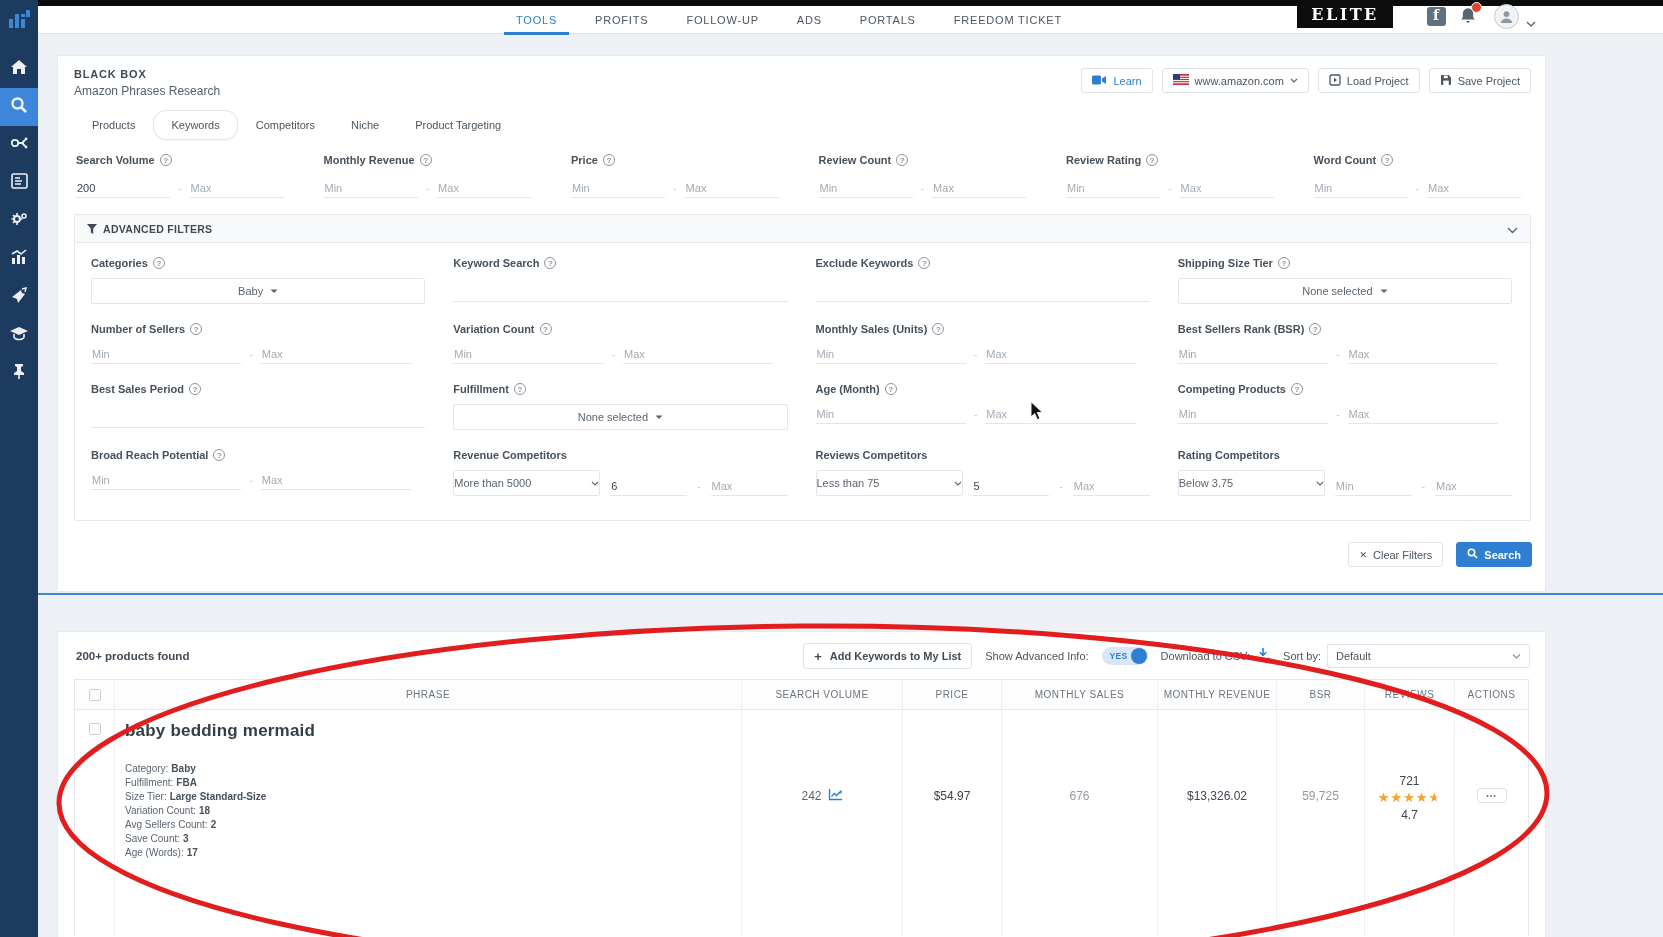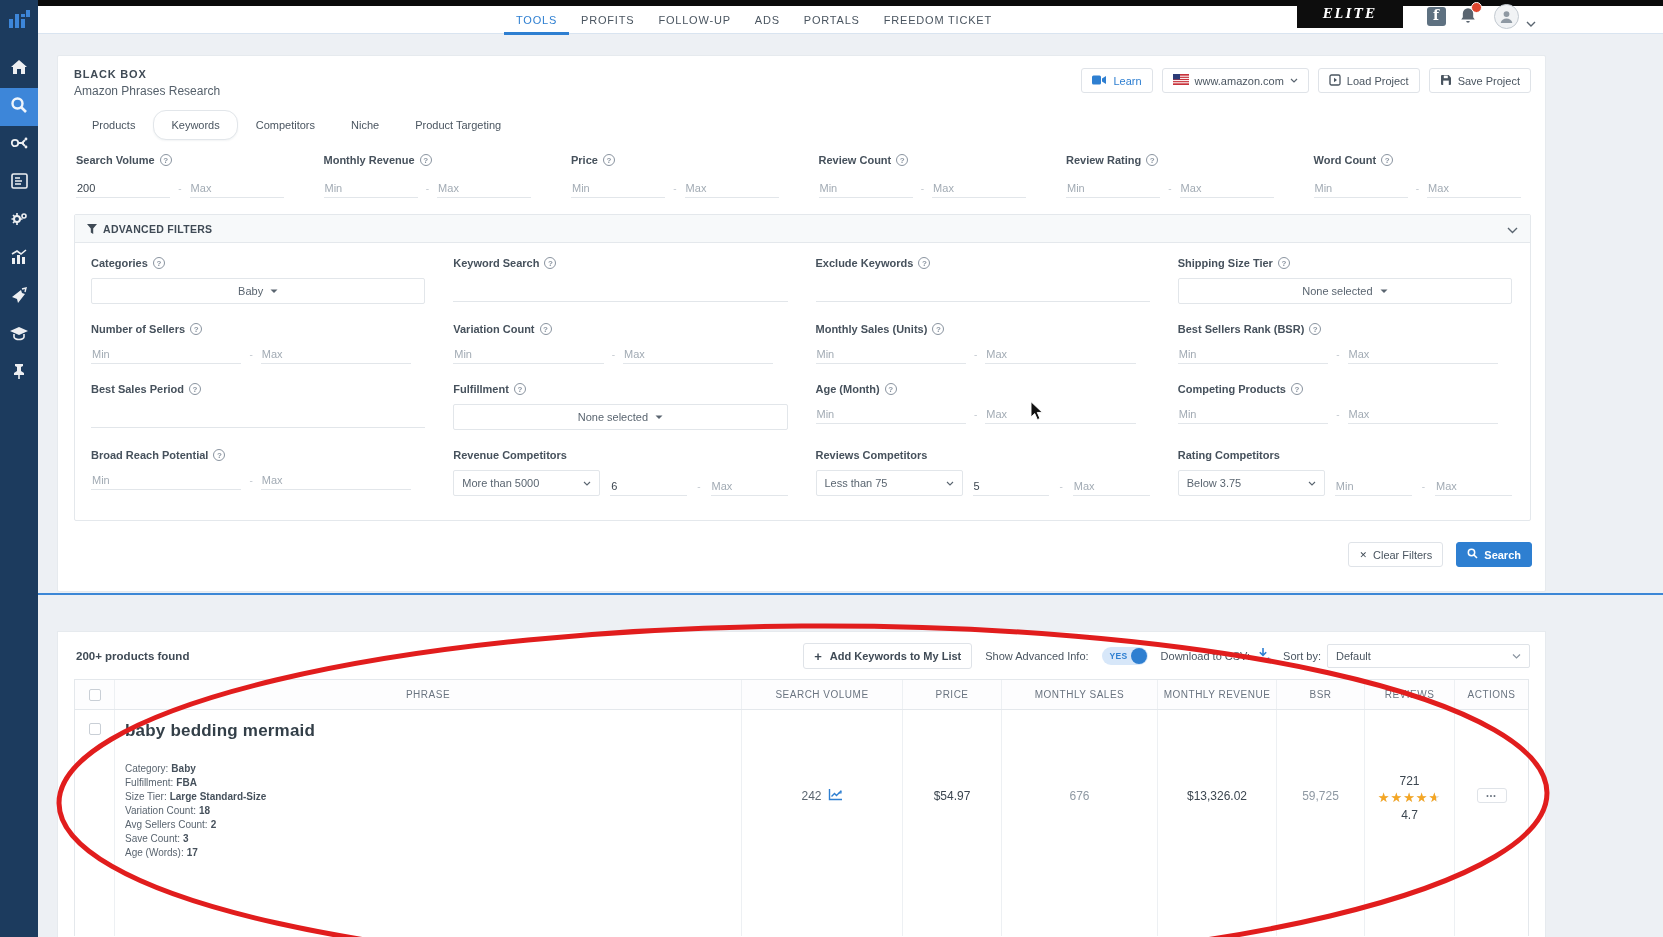--- a/index.html
+++ b/index.html
@@ -2,25 +2,25 @@
 <html><head>
 <meta charset="utf-8">
 <style>
   * { margin:0; padding:0; box-sizing:border-box; }
   html,body { width:1663px; height:937px; overflow:hidden; }
   body { font-family:"Liberation Sans", sans-serif; background:#edf0f4; color:#3f4a55; position:relative; }
 
   
   .black-strip { position:absolute; top:0; left:0; width:100%; height:6px; background:#0b0b0b; z-index:6; }
   .topnav { position:absolute; top:0; left:0; width:100%; height:34px; background:#fff; border-bottom:1px solid #d9e4f0; z-index:5; }
-  .nav-items { position:absolute; left:516px; top:6px; height:28px; display:flex; align-items:center; gap:24px; }
+  .nav-items { position:absolute; left:516px; top:6px; height:28px; display:flex; align-items:center; gap:38px; }
   .nav-item { font-size:11px; letter-spacing:0.8px; color:#4a5560; cursor:pointer; position:relative; height:28px; display:flex; align-items:center; }
   .nav-item.active { color:#2e7fd1; }
   .nav-item.active::after { content:""; position:absolute; left:-12px; right:-12px; bottom:-1px; height:3px; background:#2e7fd1; }
-  .elite-badge { position:absolute; left:1297px; top:0; width:106px; height:28px; background:#0d0d0d; color:#fff; display:flex; align-items:center; justify-content:center; font-family:"DejaVu Serif", serif; font-style:italic; font-weight:bold; font-size:12px; letter-spacing:2.5px; z-index:7; }
+  .elite-badge { position:absolute; left:1297px; top:0; width:96px; height:28px; background:#0d0d0d; color:#fff; display:flex; align-items:center; justify-content:center; font-family:"DejaVu Serif", serif; font-weight:bold; font-size:16px; letter-spacing:2.5px; z-index:7; }
   .fb-icon { position:absolute; left:1427px; top:7px; width:19px; height:19px; background:#5e7181; border-radius:3px; z-index:7; }
   .fb-icon::before { content:"f"; color:#fff; font-family:"DejaVu Serif", serif; font-weight:bold; font-size:14px; position:absolute; left:6px; top:0px; }
   .bell-wrap { position:absolute; left:1459px; top:6px; z-index:7; }
   .bell-badge { position:absolute; right:-5px; top:-4px; width:11px; height:11px; border-radius:50%; background:#e0452e; border:1px solid #fff; }
   .avatar { position:absolute; left:1494px; top:4px; width:25px; height:25px; border-radius:50%; border:1px solid #c3cad1; background:#f1f3f5; display:flex; align-items:center; justify-content:center; z-index:7; }
   .nav-chevron { position:absolute; left:1526px; top:13px; z-index:7; }
 
   
   .sidebar { position:absolute; left:0; top:0; width:38px; height:100%; background:#1c3b5e; z-index:10; display:flex; flex-direction:column; align-items:center; }
   .side-logo { width:38px; height:38px; display:flex; align-items:center; justify-content:center; margin-bottom:12px; }
@@ -58,21 +58,21 @@
   .dash { color:#c5cbd1; font-size:10px; padding-bottom:4px; }
   .dash::before { content:"-"; }
 
   
   .adv-panel { margin:10px 14px 0 16px; border:1px solid #e4e8ec; border-radius:2px; }
   .adv-head { height:28px; background:#f7f9fa; border-bottom:1px solid #e4e8ec; display:flex; align-items:center; padding:0 12px; cursor:pointer; }
   .adv-title { font-size:10.5px; font-weight:600; letter-spacing:0.3px; color:#3f4a55; margin-left:6px; }
   .adv-chevron { margin-left:auto; }
   .adv-body { display:grid; grid-template-columns:repeat(4,1fr); column-gap:28px; row-gap:19px; padding:14px 18px 24px 16px; }
   .select { height:26px; border:1px solid #e2e6ea; border-radius:2px; background:#fff; display:flex; align-items:center; justify-content:center; gap:7px; font-size:11px; color:#5a6570; cursor:pointer; margin-top:9px; }
-  .select.inline { margin-top:0; justify-content:space-between; padding:0 8px; }
+  .select.inline { margin-top:0; justify-content:space-between; padding:0 0; }
   .combo { display:flex; align-items:flex-end; gap:10px; margin-top:9px; }
   .combo .select { flex:0 0 44%; }
   .combo .u-input { flex:1; }
   .adv-field .minmax { margin-top:10px; }
   .adv-field .u-input.full { margin-top:14px; }
 
   .filter-actions { position:absolute; right:13px; top:486px; display:flex; gap:13px; }
   .btn.clear::before { content:"✕"; font-size:9px; color:#3f4a55; }
   .btn.search { background:#2e7fd1; border-color:#2e7fd1; color:#fff; font-weight:600; }
 

